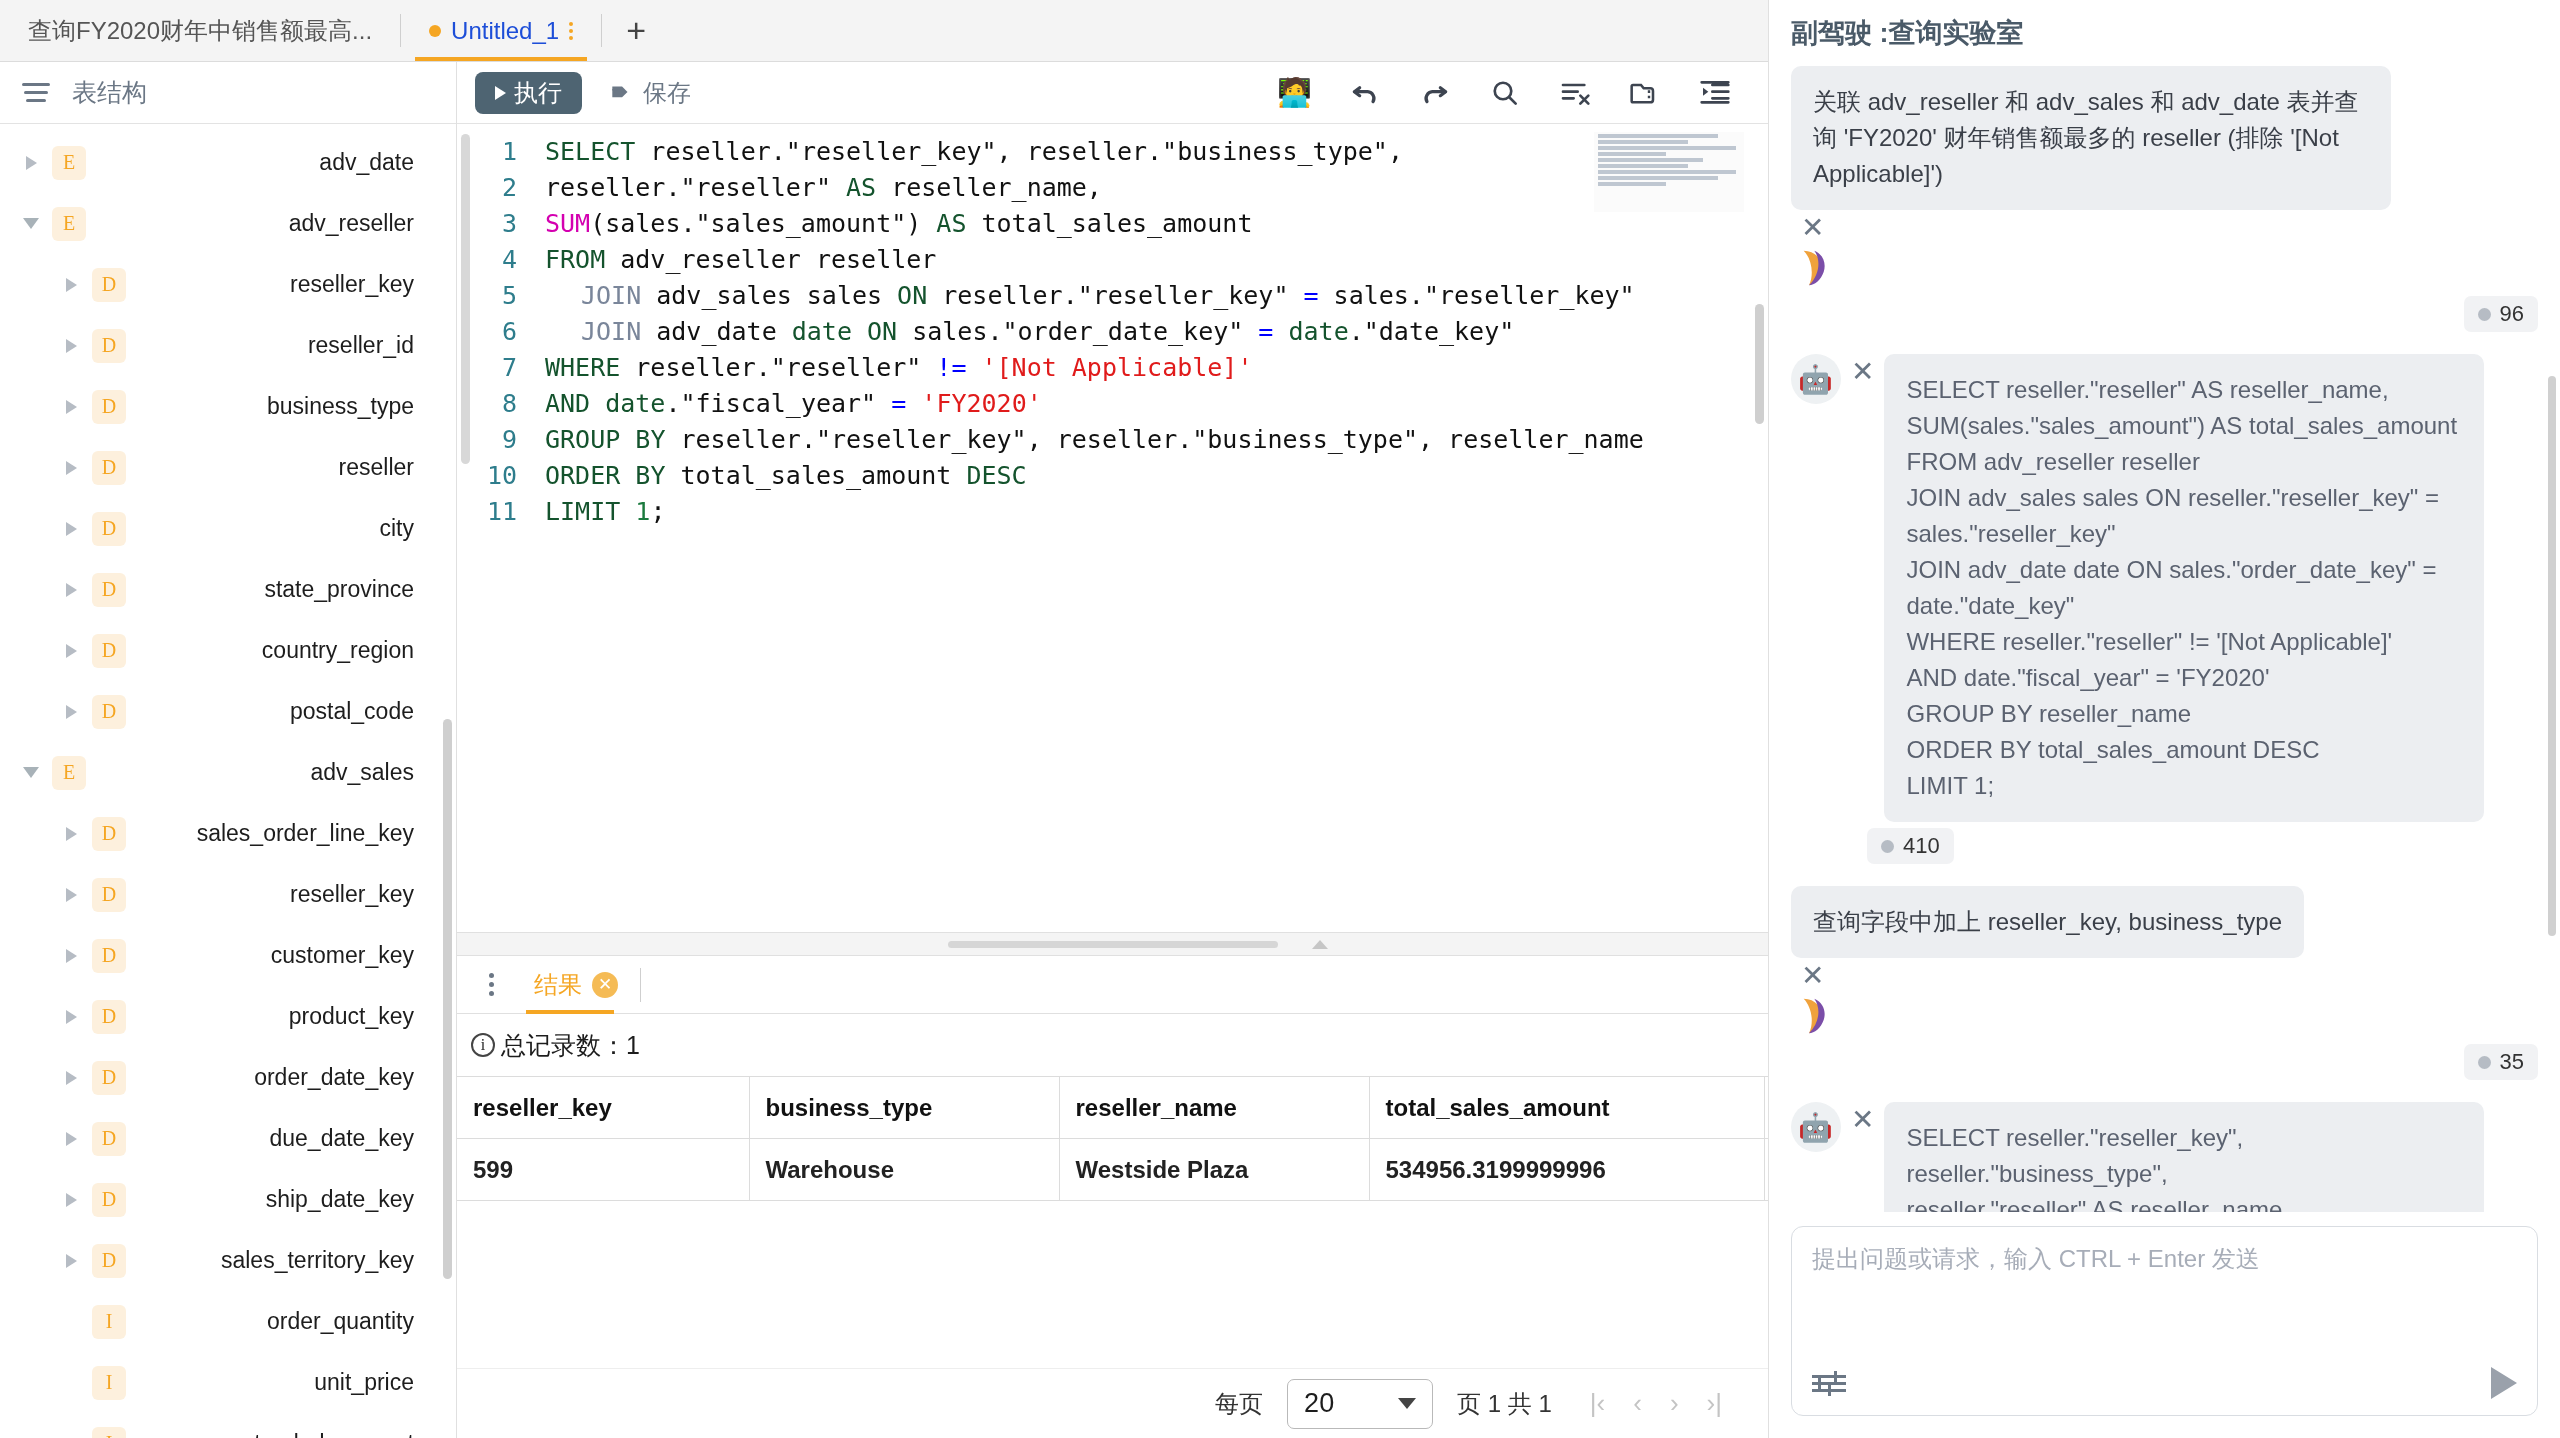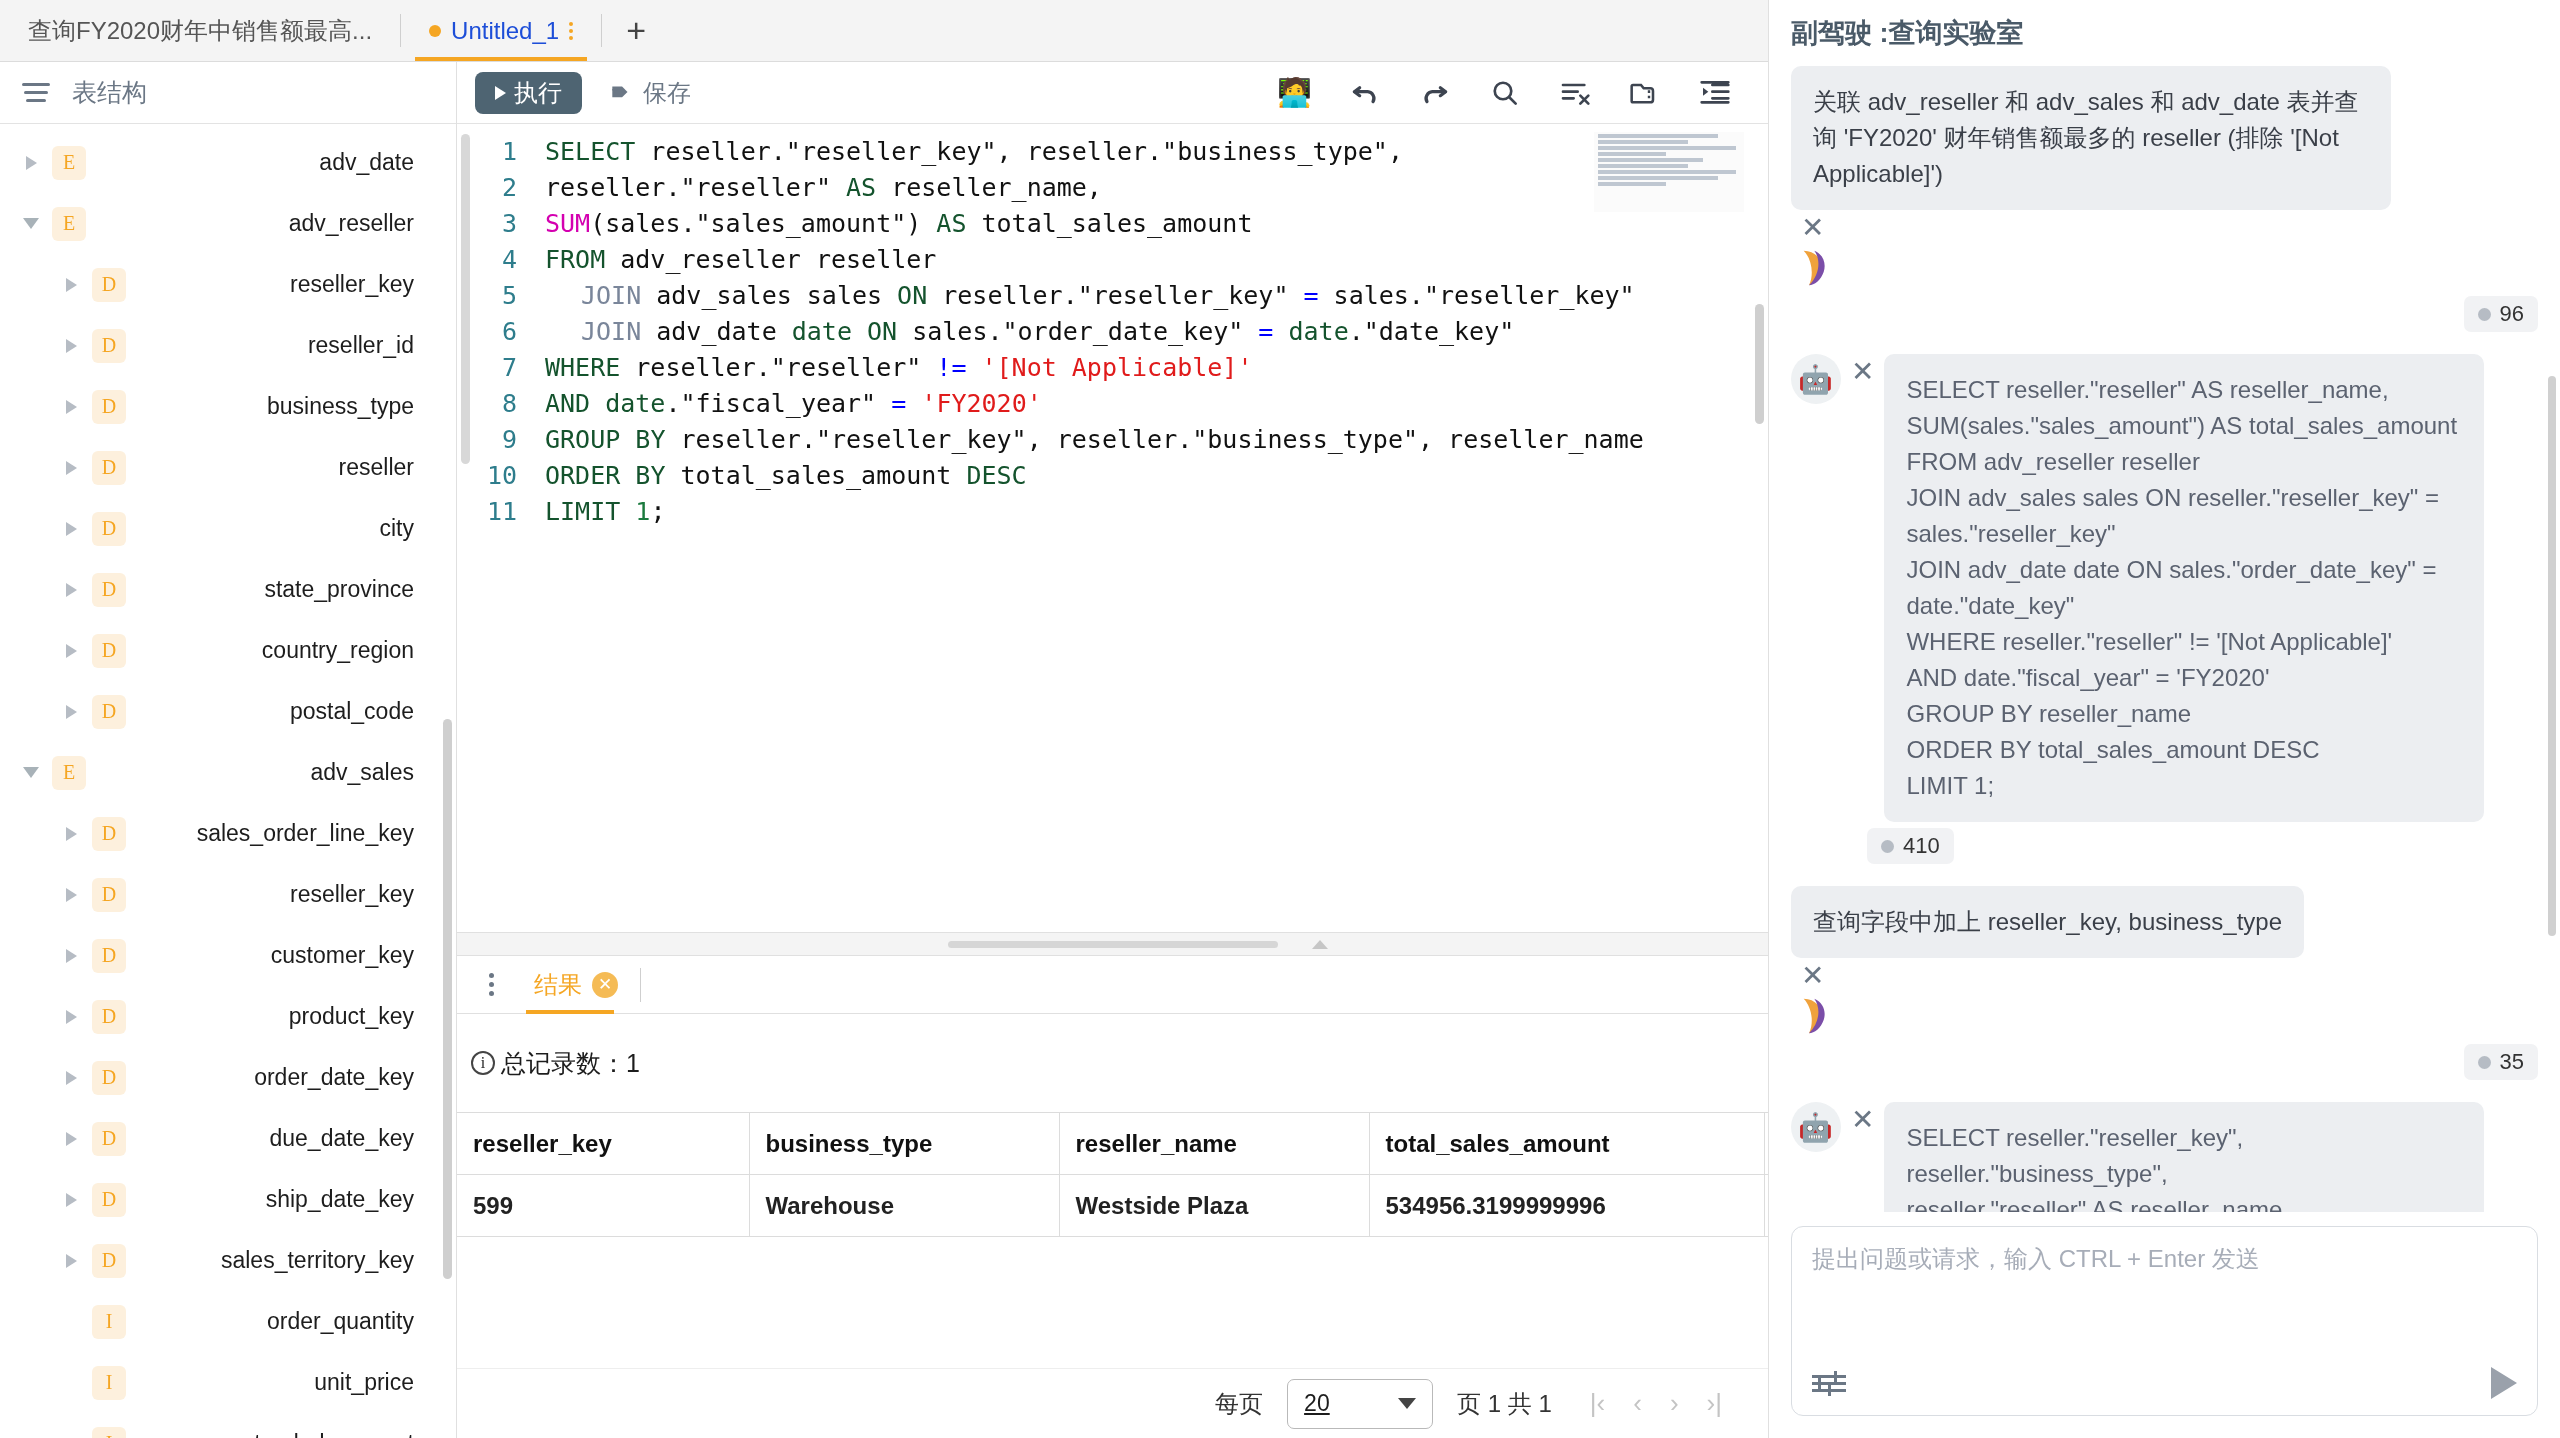--- a/index.html
+++ b/index.html
@@ -118,21 +118,21 @@
   .code-scroll-r { position:absolute; right:4px; top:180px; width:9px; height:120px; border-radius:5px; background:#cfcfcf; }
 
   
   .splitter { height:24px; min-height:24px; background:#f4f4f4; border-top:1px solid #e0e0e0; border-bottom:1px solid #e0e0e0;
               display:flex; align-items:center; justify-content:center; gap:0; position:relative; }
   .splitter .up { width:0;height:0;border-bottom:9px solid #c6c6c6;border-left:8px solid transparent;border-right:8px solid transparent; position:absolute; left:855px;}
   .splitter .grip { width:330px; height:7px; background:#d6d6d6; border-radius:4px; }
   .splitter .down { width:0;height:0;border-top:9px solid #c6c6c6;border-left:8px solid transparent;border-right:8px solid transparent; position:absolute; left:1362px;}
 
   
-  .results { height:482px; min-height:482px; display:flex; flex-direction:column; background:#fff;gap:18px; }
+  .results { height:482px; min-height:482px; display:flex; flex-direction:column; background:#fff; }
   .res-tabs { height:58px; min-height:58px; display:flex; align-items:center; border-bottom:1px solid #e0e0e0; padding-left:14px; gap:6px; }
   .res-kebab { display:inline-flex; flex-direction:column; gap:4px; padding:0 18px; cursor:pointer; }
   .res-kebab i { width:5px; height:5px; border-radius:50%; background:#6b7785; display:block; }
   .res-tab { position:relative; display:flex; align-items:center; gap:10px; padding:0 16px; height:58px; font-size:24px; color:#f5a623; cursor:pointer; }
   .res-tab::after { content:""; position:absolute; left:8px; right:20px; bottom:0; height:4px; background:#f5a623; }
   .res-close { width:26px; height:26px; border-radius:50%; background:#f5bb55; color:#fff; font-size:17px;
                display:flex; align-items:center; justify-content:center; }
   .res-tabsep { width:1px; height:34px; background:#cfcfcf; }
 
   .res-count { height:62px; min-height:62px; display:flex; align-items:center; gap:6px; padding-left:14px; font-size:25px; color:#1d1d1d; }
@@ -146,21 +146,21 @@
   table.grid td { font-weight:bold; color:#222; }
   table.grid th:first-child, table.grid td:first-child { border-left:none; }
   .col0 { width:292px; } .col1 { width:310px; } .col2 { width:310px; } .col3 { width:395px; } .colx { width:461px; }
   .res-body { flex:1; background:#fff; }
 
   .pager { height:70px; min-height:70px; display:flex; align-items:center; justify-content:flex-end; gap:24px; padding-right:46px;
            border-top:1px solid #eee; background:#fff; font-size:24px; color:#1d1d1d; }
   .pg-label { color:#333; }
   .select {
     width:146px; height:50px; border:1px solid #b9b9b9; border-radius:7px; display:flex; align-items:center;
-    justify-content:space-between; padding:0 16px; font-size:23px; cursor:pointer; background:#fff;text-decoration:underline;
+    justify-content:space-between; padding:0 16px; font-size:27px; cursor:pointer; background:#fff;
   }
   .caret { width:0;height:0;border-top:11px solid #444;border-left:9px solid transparent;border-right:9px solid transparent; }
   .pg-nav { display:flex; gap:28px; margin-left:14px; color:#c4c4c4; font-size:26px; }
   .pg-nav span { cursor:pointer; }
 
   
   .chat { width:792px; min-width:792px; height:1438px; border-left:1px solid #e0e0e0; background:#fff; display:flex; flex-direction:column; }
   .chat-head { height:66px; min-height:66px; display:flex; align-items:center; padding-left:22px; font-size:27px; color:#4a5a68; font-weight:bold; }
   .chat-scrollarea { flex:1; position:relative; overflow:hidden; padding:0 22px; }
   .chat-scrollbar { position:absolute; right:4px; top:310px; width:8px; height:560px; background:#d0d0d0; border-radius:5px; }

